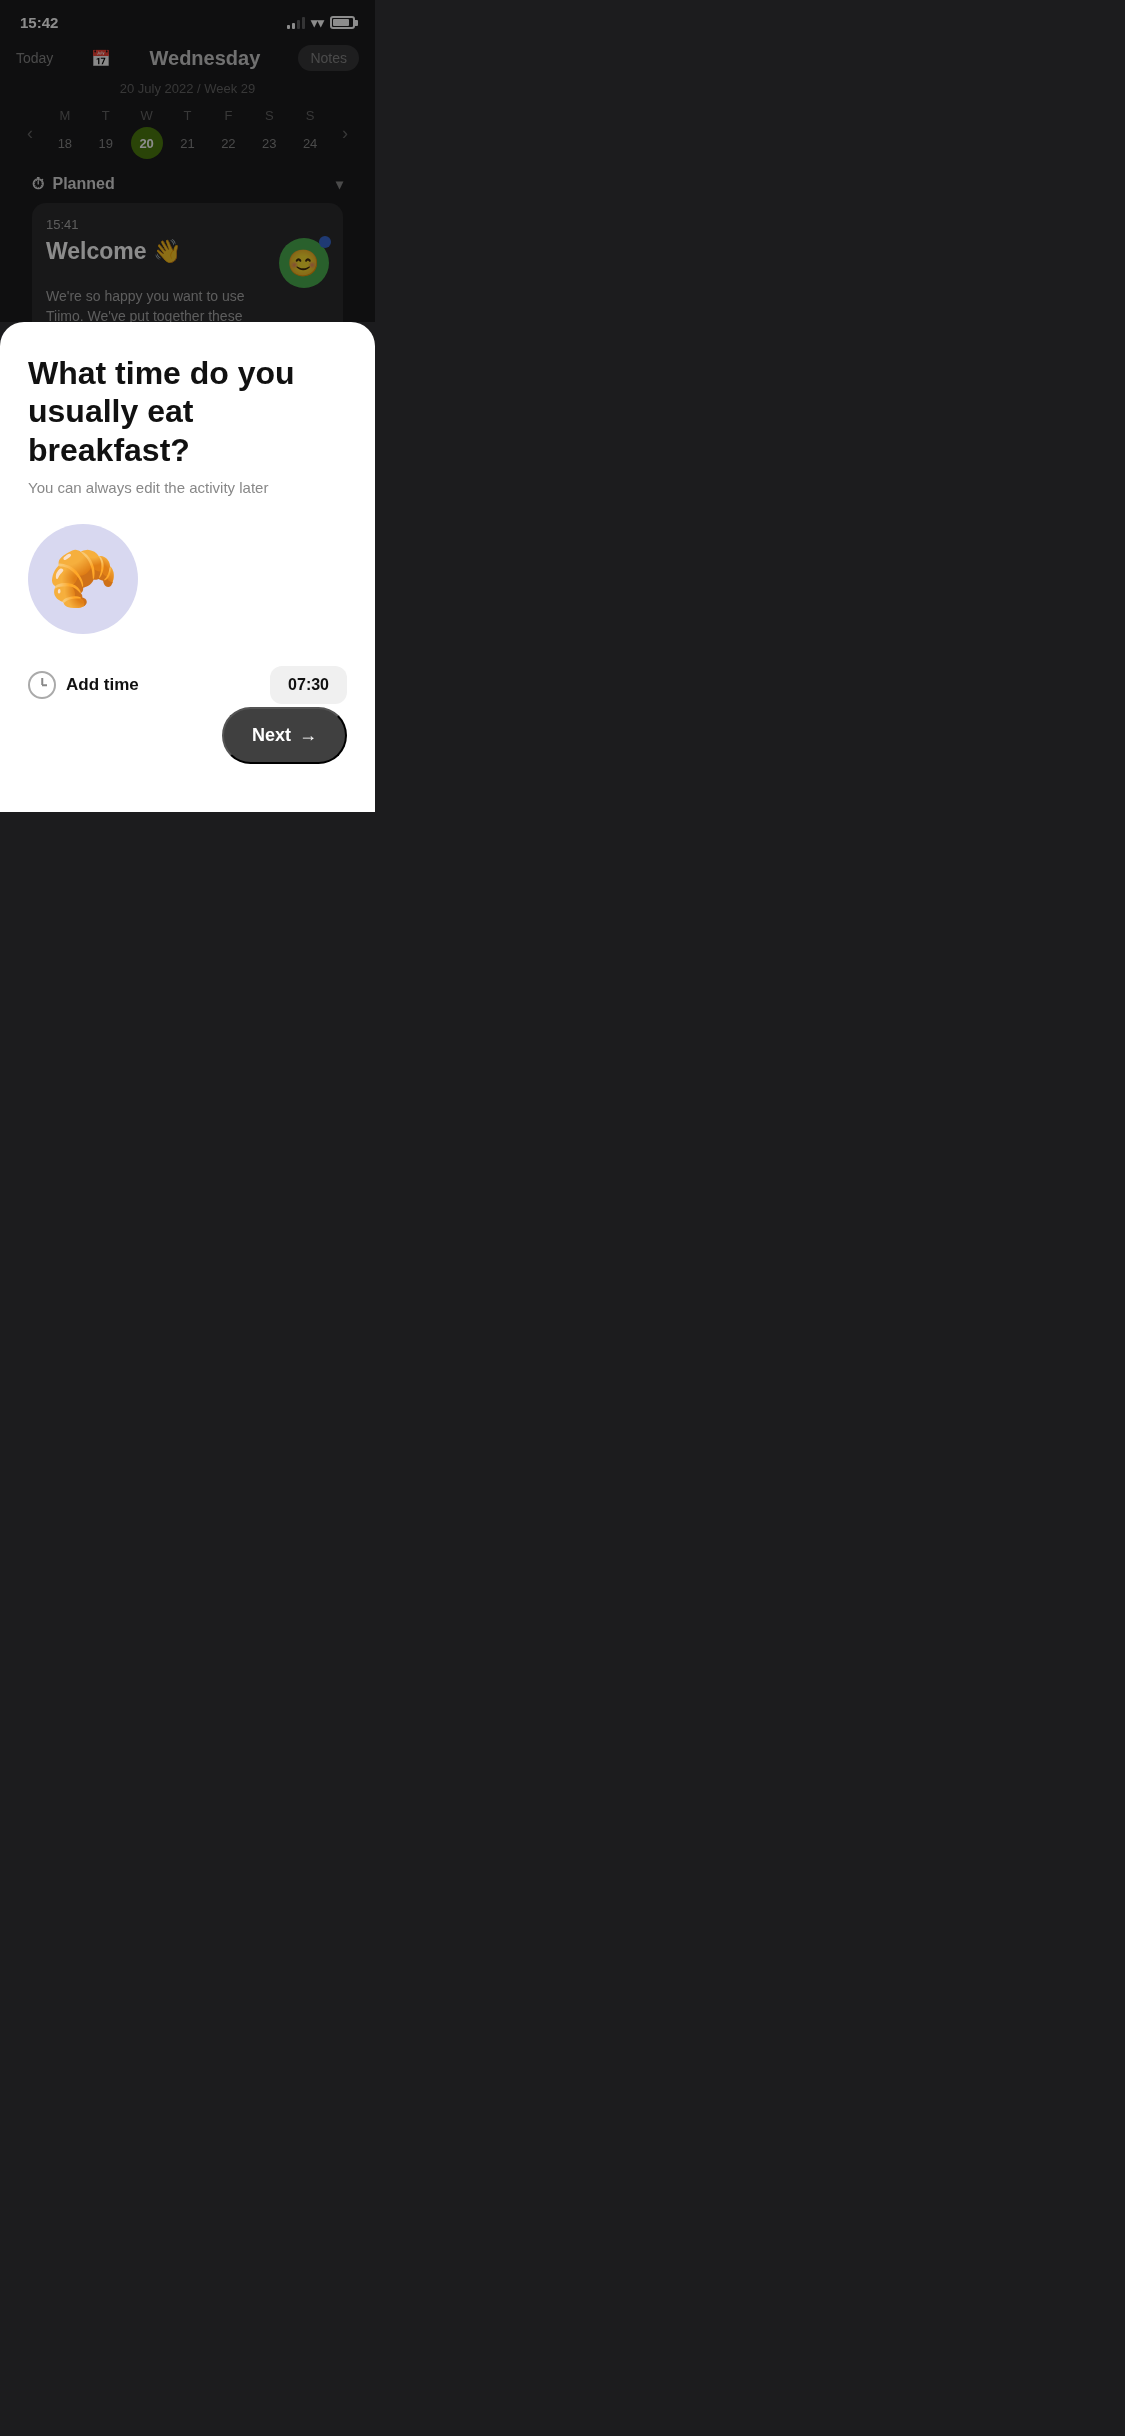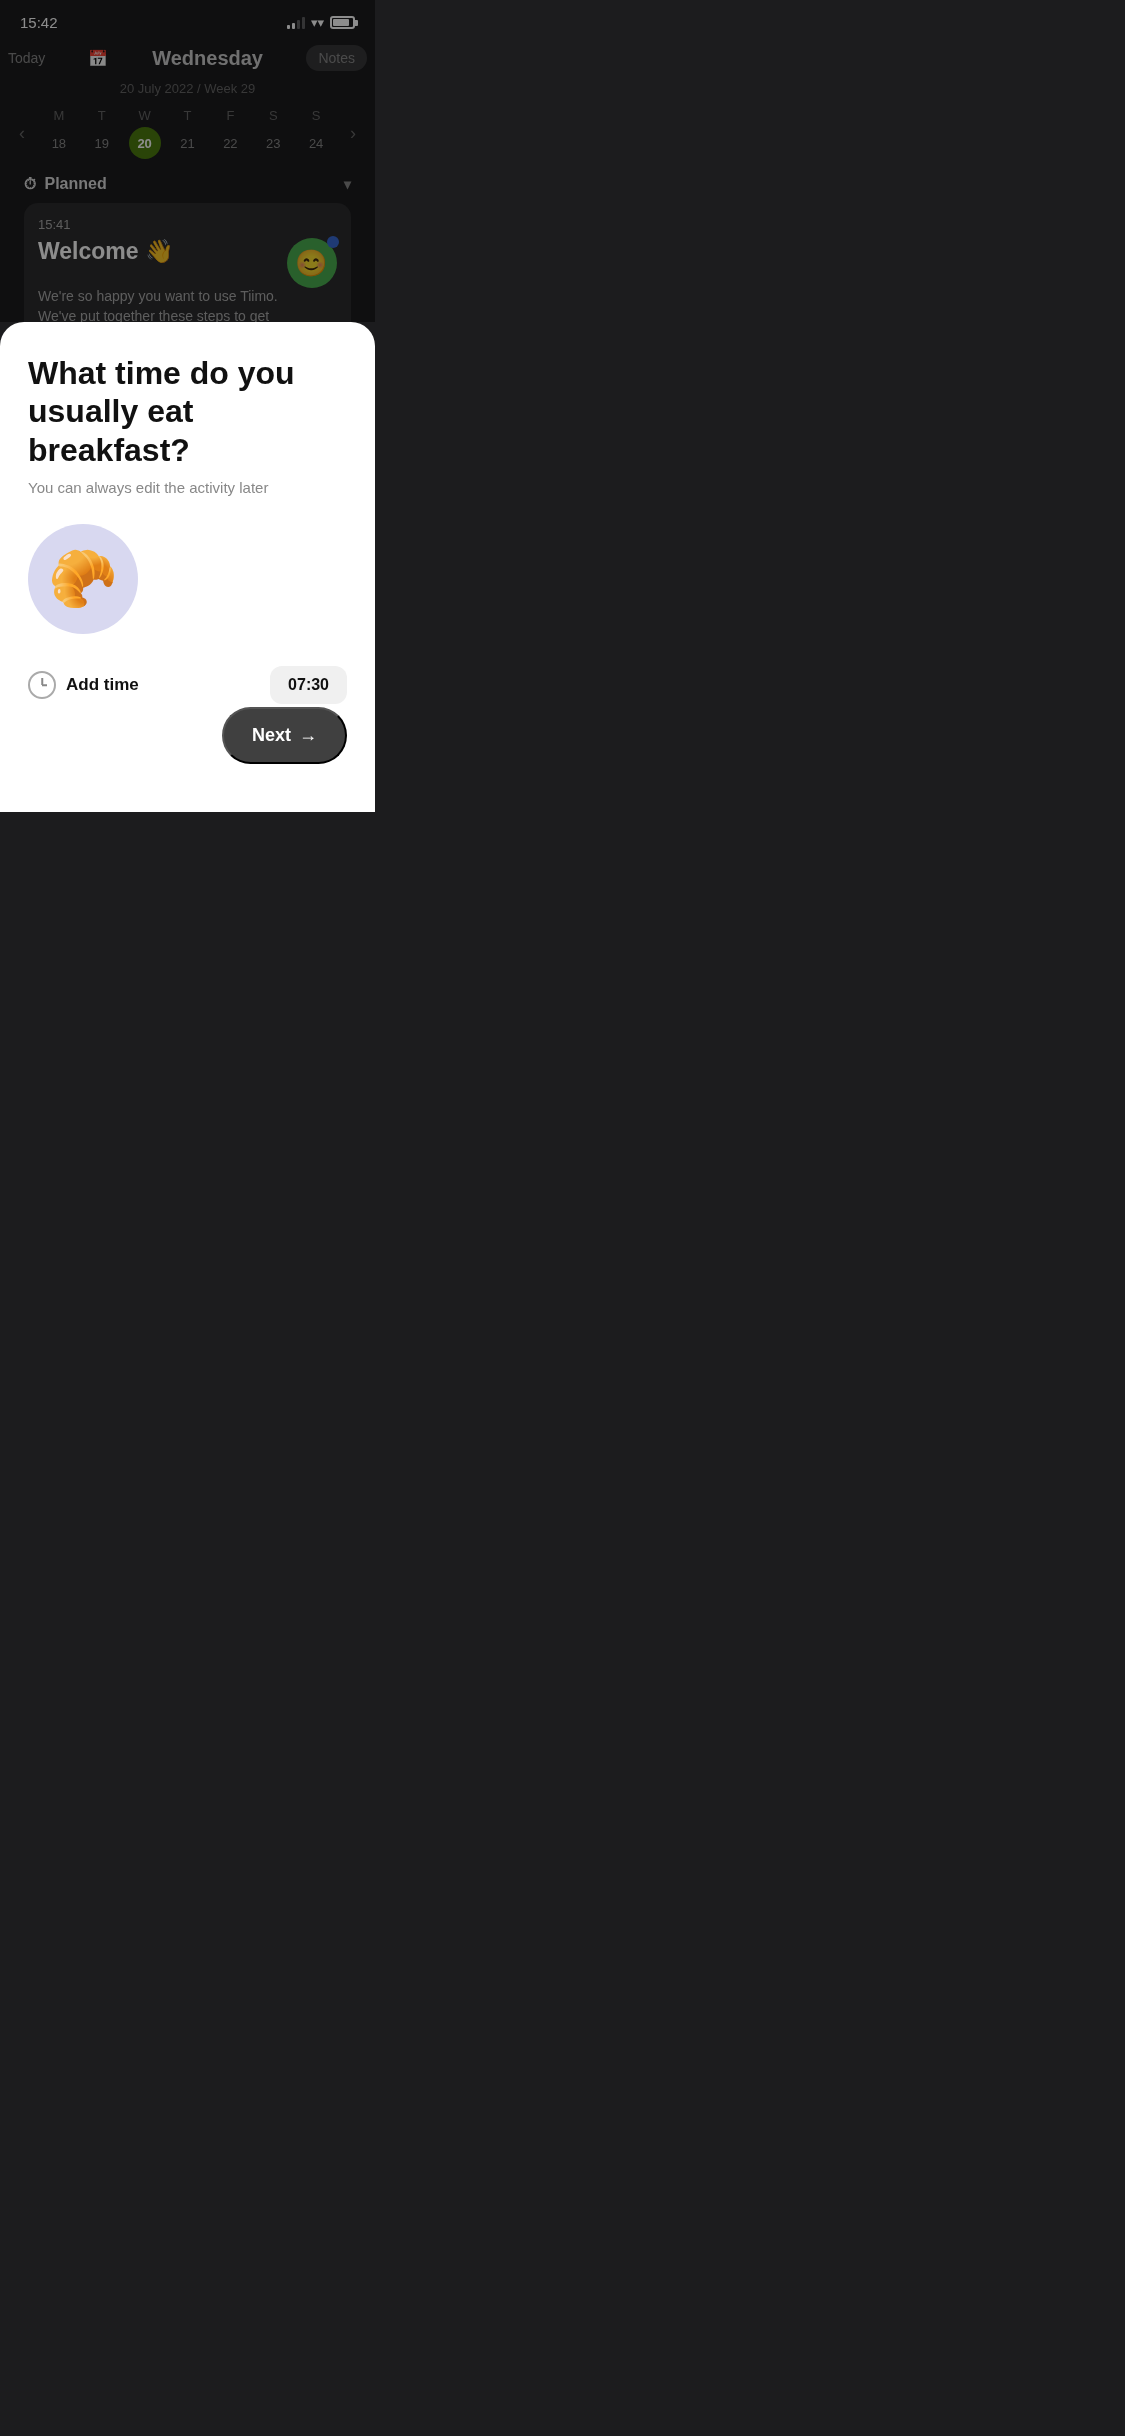--- a/index.html
+++ b/index.html
@@ -15,21 +15,21 @@
     }
 
     
     .status-bar {
       display: flex;
       justify-content: space-between;
       align-items: center;
       padding: 14px 20px 6px;
       color: #fff;
       font-size: 15px;
-      font-weight: 400;
+      font-weight: 700;
       text-align: center;
     }
 
     .status-right {
       display: flex;
       align-items: center;
       gap: 6px;
     }
 
     .signal-bars {
@@ -77,21 +77,21 @@
     }
     .battery-fill {
       width: 85%;
       height: 100%;
       background: #fff;
       border-radius: 1px;
     }
 
     
     .calendar-bg {
-      padding: 0 8px;
+      padding: 0 16px;
       color: #888;
     }
 
     .calendar-header {
       display: flex;
       align-items: center;
       justify-content: space-between;
       padding: 8px 0;
     }
 

